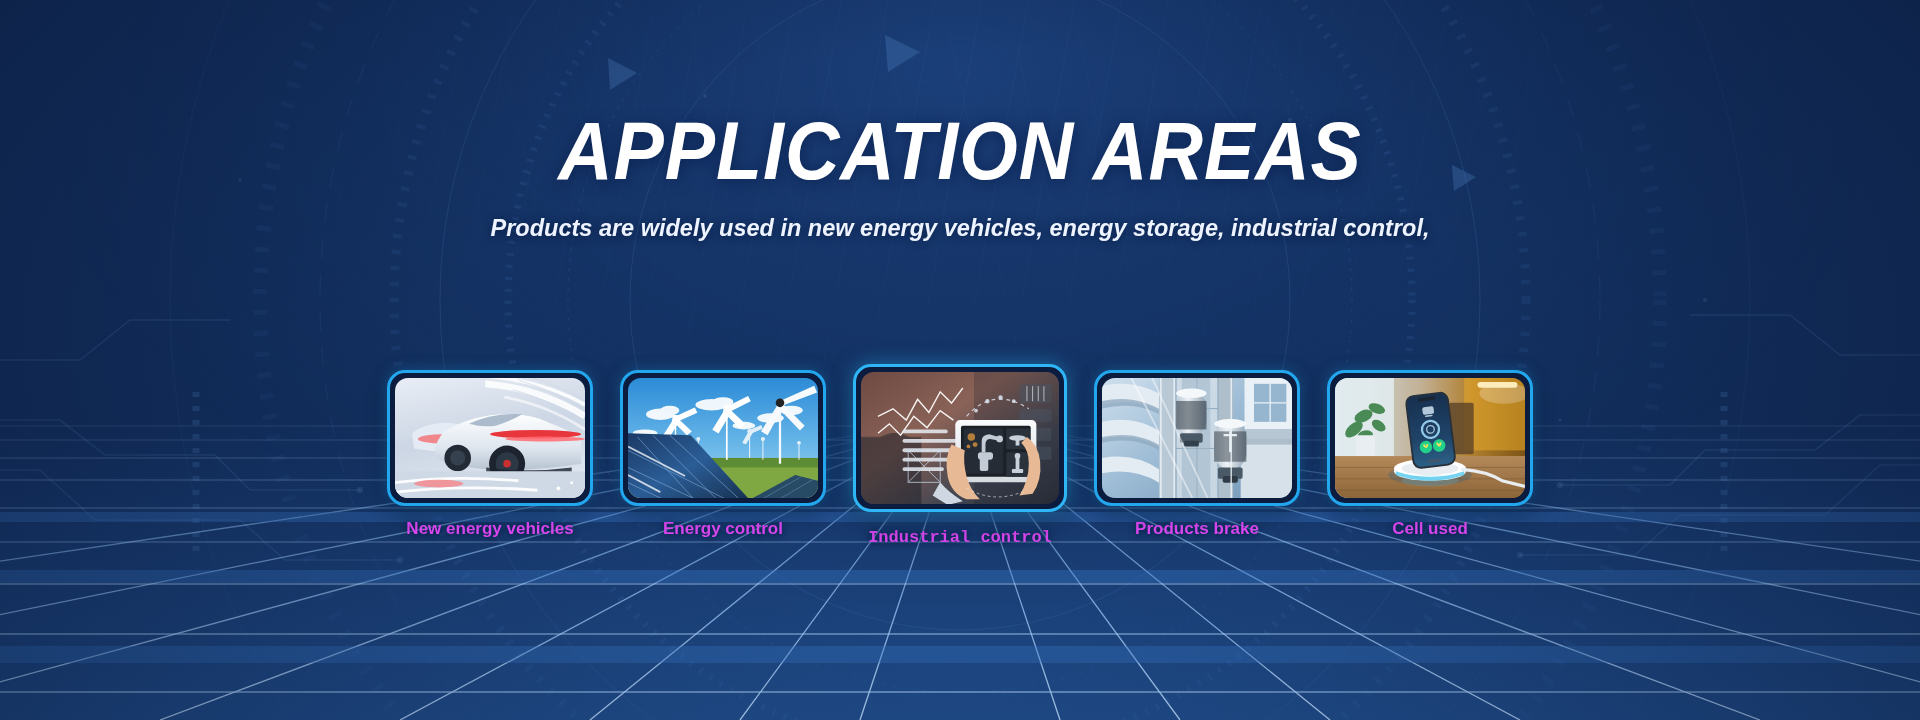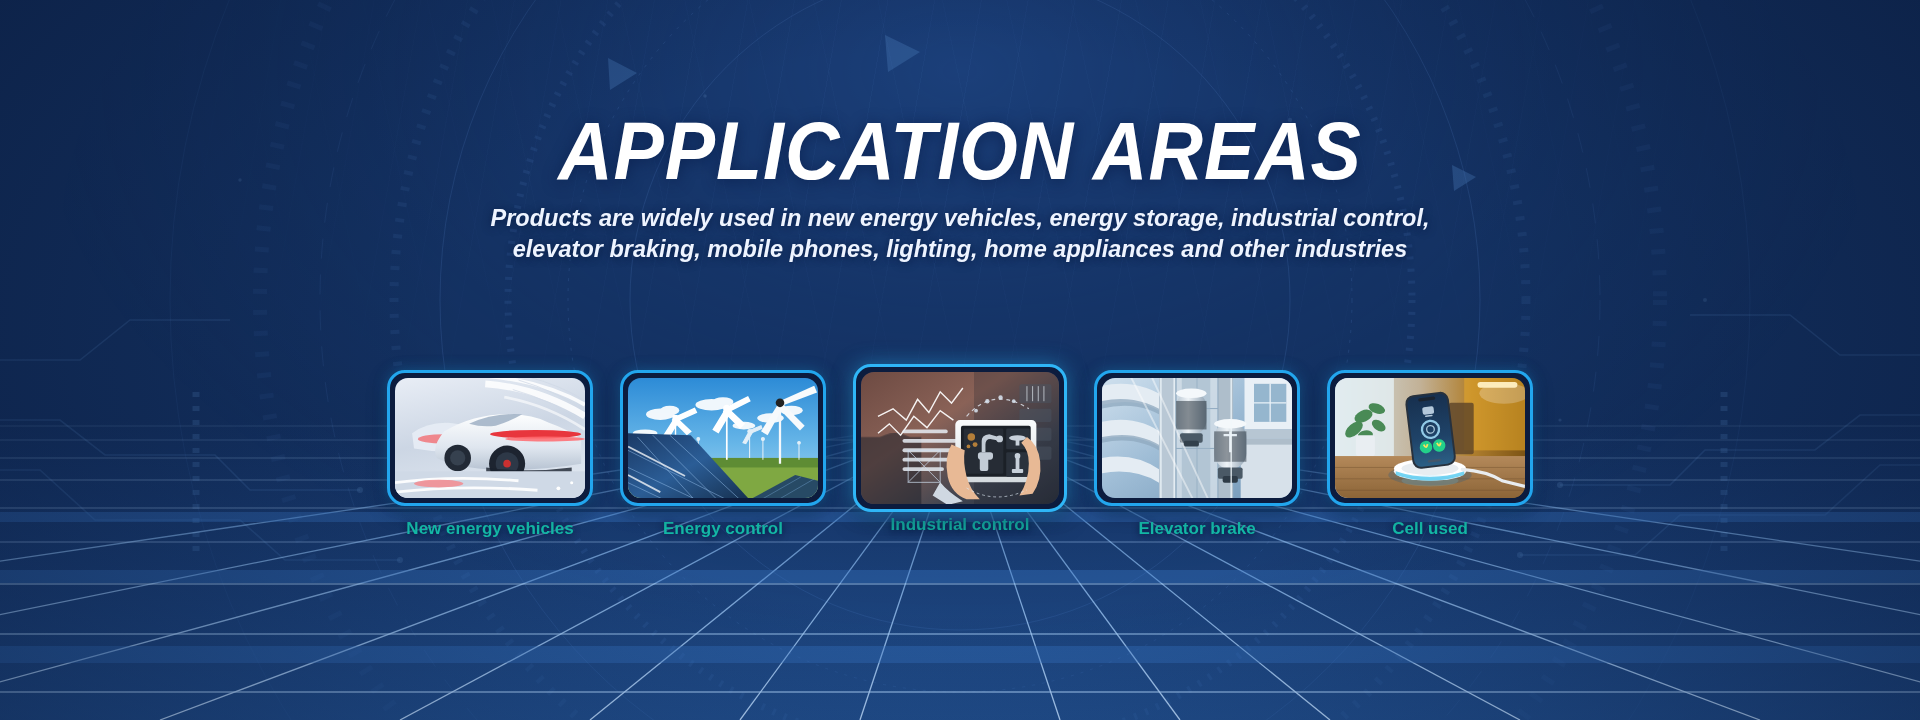--- a/index.html
+++ b/index.html
@@ -62,21 +62,21 @@
     font-style:italic;
     letter-spacing:1px;
     color:#ffffff;
     font-family:"Liberation Sans", sans-serif;
     transform:scaleX(.92);
     text-shadow:0 2px 16px rgba(10,30,75,.75);
     white-space:nowrap;
   }
 
   .subtitle {
-    position:absolute; top:203px; left:50%; transform:translateX(-50%);
+    position:absolute; top:213px; left:50%; transform:translateX(-50%);
     width:1000px;
     text-align:center;
     font-size:23.5px;
     font-style:italic;
     font-weight:bold;
     line-height:1.33;
     color:#eef4ff;
     text-shadow:0 1px 8px rgba(8,24,60,.8);
   }
 
@@ -109,25 +109,25 @@
     overflow:hidden;
     position:relative;
     background:#16305f;
   }
   .thumb svg { display:block; width:100%; height:100%; }
 
   .card-label {
     margin-top:13px;
     font-size:17px;
     font-weight:bold;
-    color:#14b8a6;
+    color:#d946ef;
     text-shadow:0 1px 7px rgba(6,20,55,.9);
     white-space:nowrap;
   }
-  .card-wrap.featured-wrap .card-label { margin-top:3px; }
+  .card-wrap.featured-wrap .card-label { margin-top:16px;font-family:Liberation Mono, monospace; }
 </style>
 </head>
 <body>
 
 <div id="banner">
 
   <div class="bg-layer rings">
     <svg viewBox="0 0 1920 720" preserveAspectRatio="none">
       <defs>
         <radialGradient id="glowc" cx="50%" cy="34%" r="52%">
@@ -241,21 +241,20 @@
   </div>
 
   <div class="bg-layer vignette"></div>
 
   <div id="content">
 
     <div class="title">APPLICATION AREAS</div>
 
     <div class="subtitle">
       <div>Products are widely used in new energy vehicles, energy storage, industrial control,</div>
-      <div>elevator braking, mobile phones, lighting, home appliances and other industries</div>
     </div>
 
     <div class="cards">
 
       <div class="card-wrap">
         <div class="card">
           <div class="thumb">
             <svg viewBox="0 0 200 130" preserveAspectRatio="xMidYMid slice">
               <defs>
                 <linearGradient id="c1bg" x1="0" y1="0" x2="0.3" y2="1">
@@ -561,21 +560,21 @@
                   <path d="M76,0 L76,130"></path>
                   <path d="M136,0 L136,130"></path>
               </g>
               <g stroke="#ffffff" stroke-width="2" stroke-opacity=".45" fill="none">
                 <path d="M30,0 L96,130"></path>
                   <path d="M52,0 L112,130"></path>
               </g>
             </svg>
           </div>
         </div>
-        <div class="card-label">Elevator brake</div>
+        <div class="card-label">Products brake</div>
       </div>
 
       <div class="card-wrap">
         <div class="card">
           <div class="thumb">
             <svg viewBox="0 0 200 130" preserveAspectRatio="xMidYMid slice">
               <defs>
                 <linearGradient id="c5bg" x1="0" y1="0" x2="1" y2="0">
                   <stop offset="0%" stop-color="#d5e2e8"></stop>
                     <stop offset="45%" stop-color="#c2b196"></stop>

